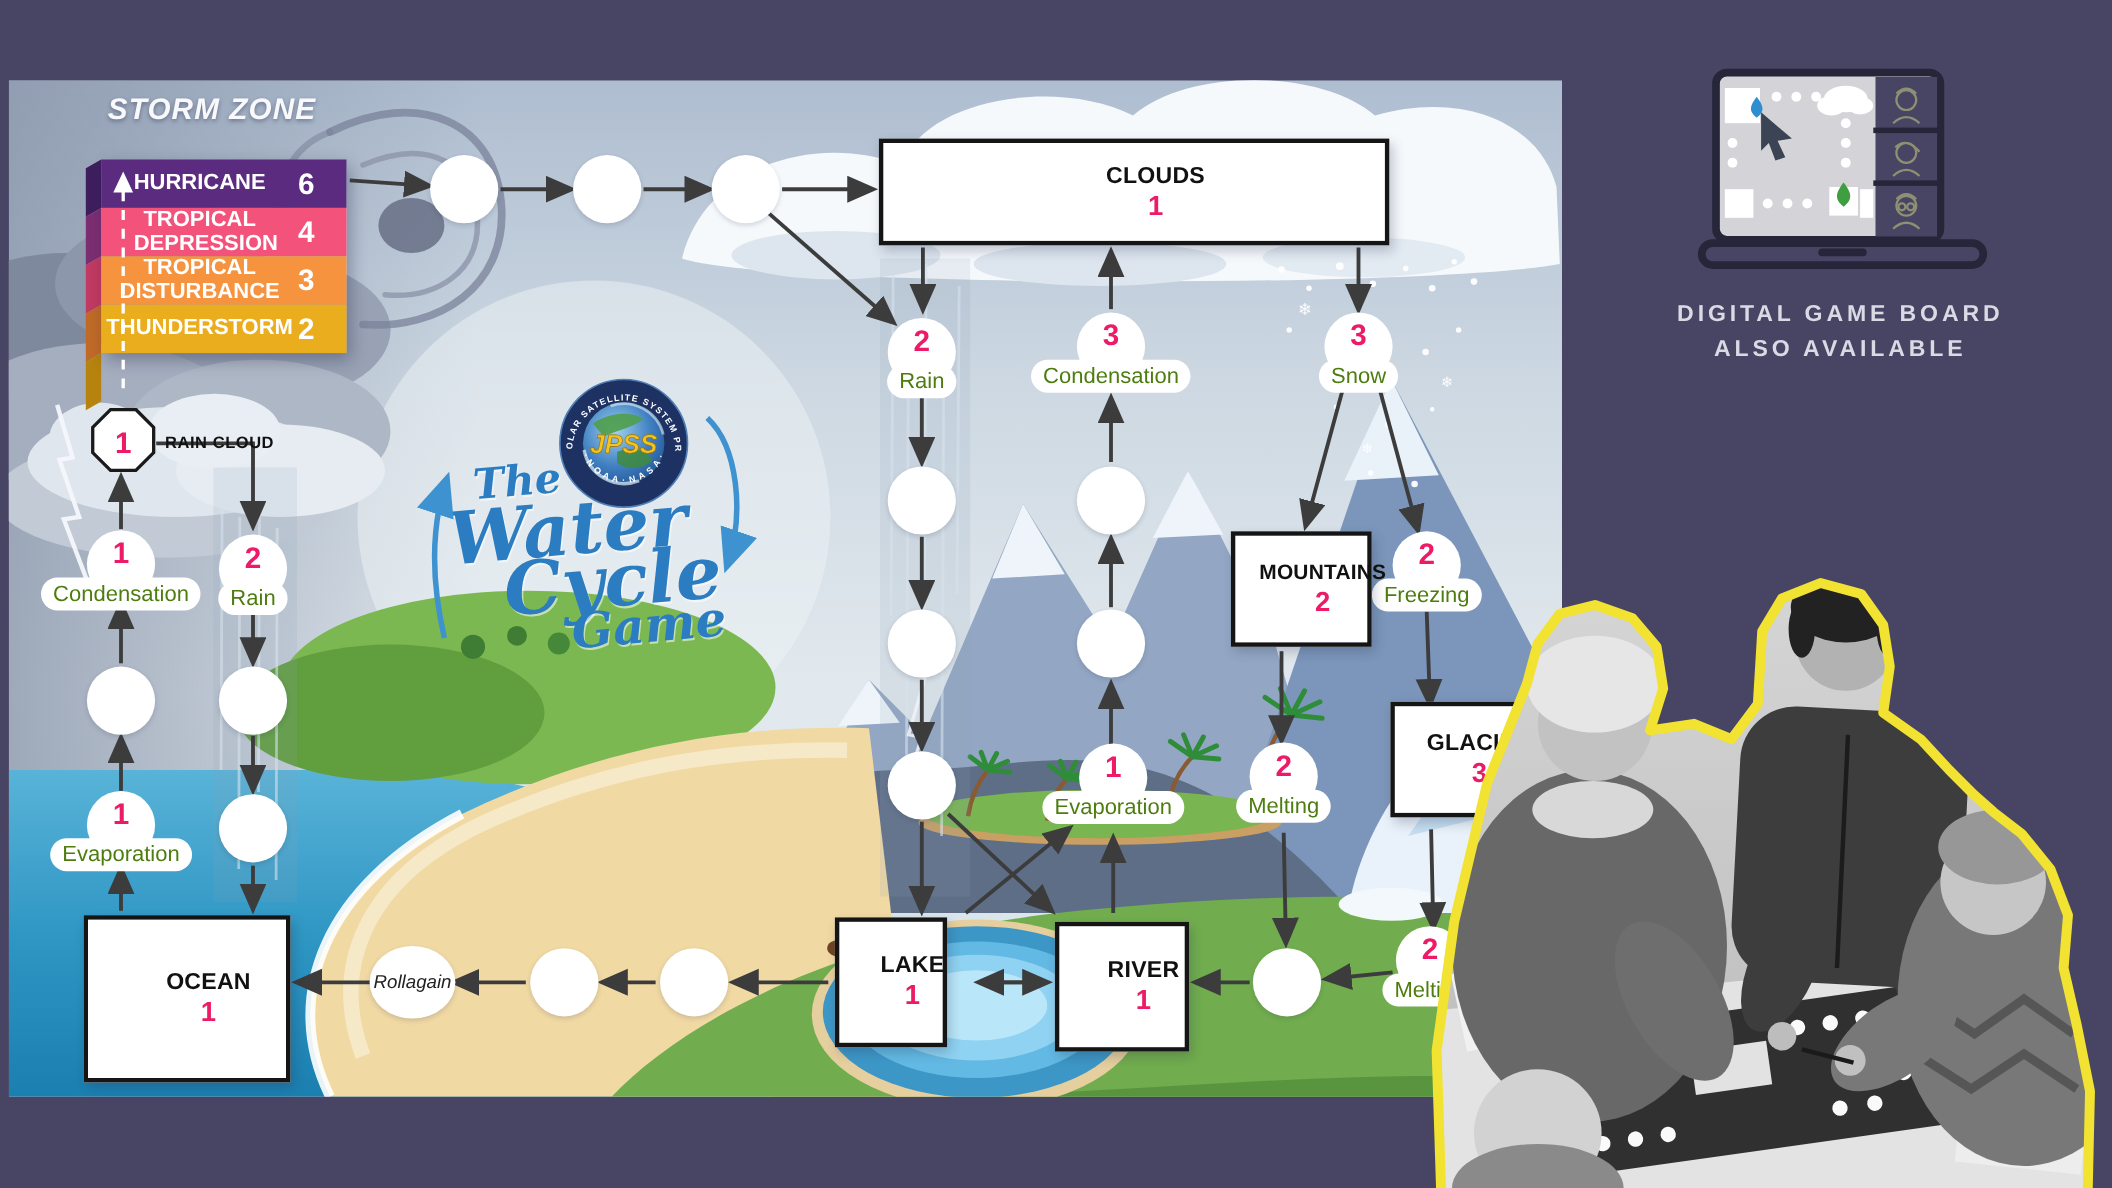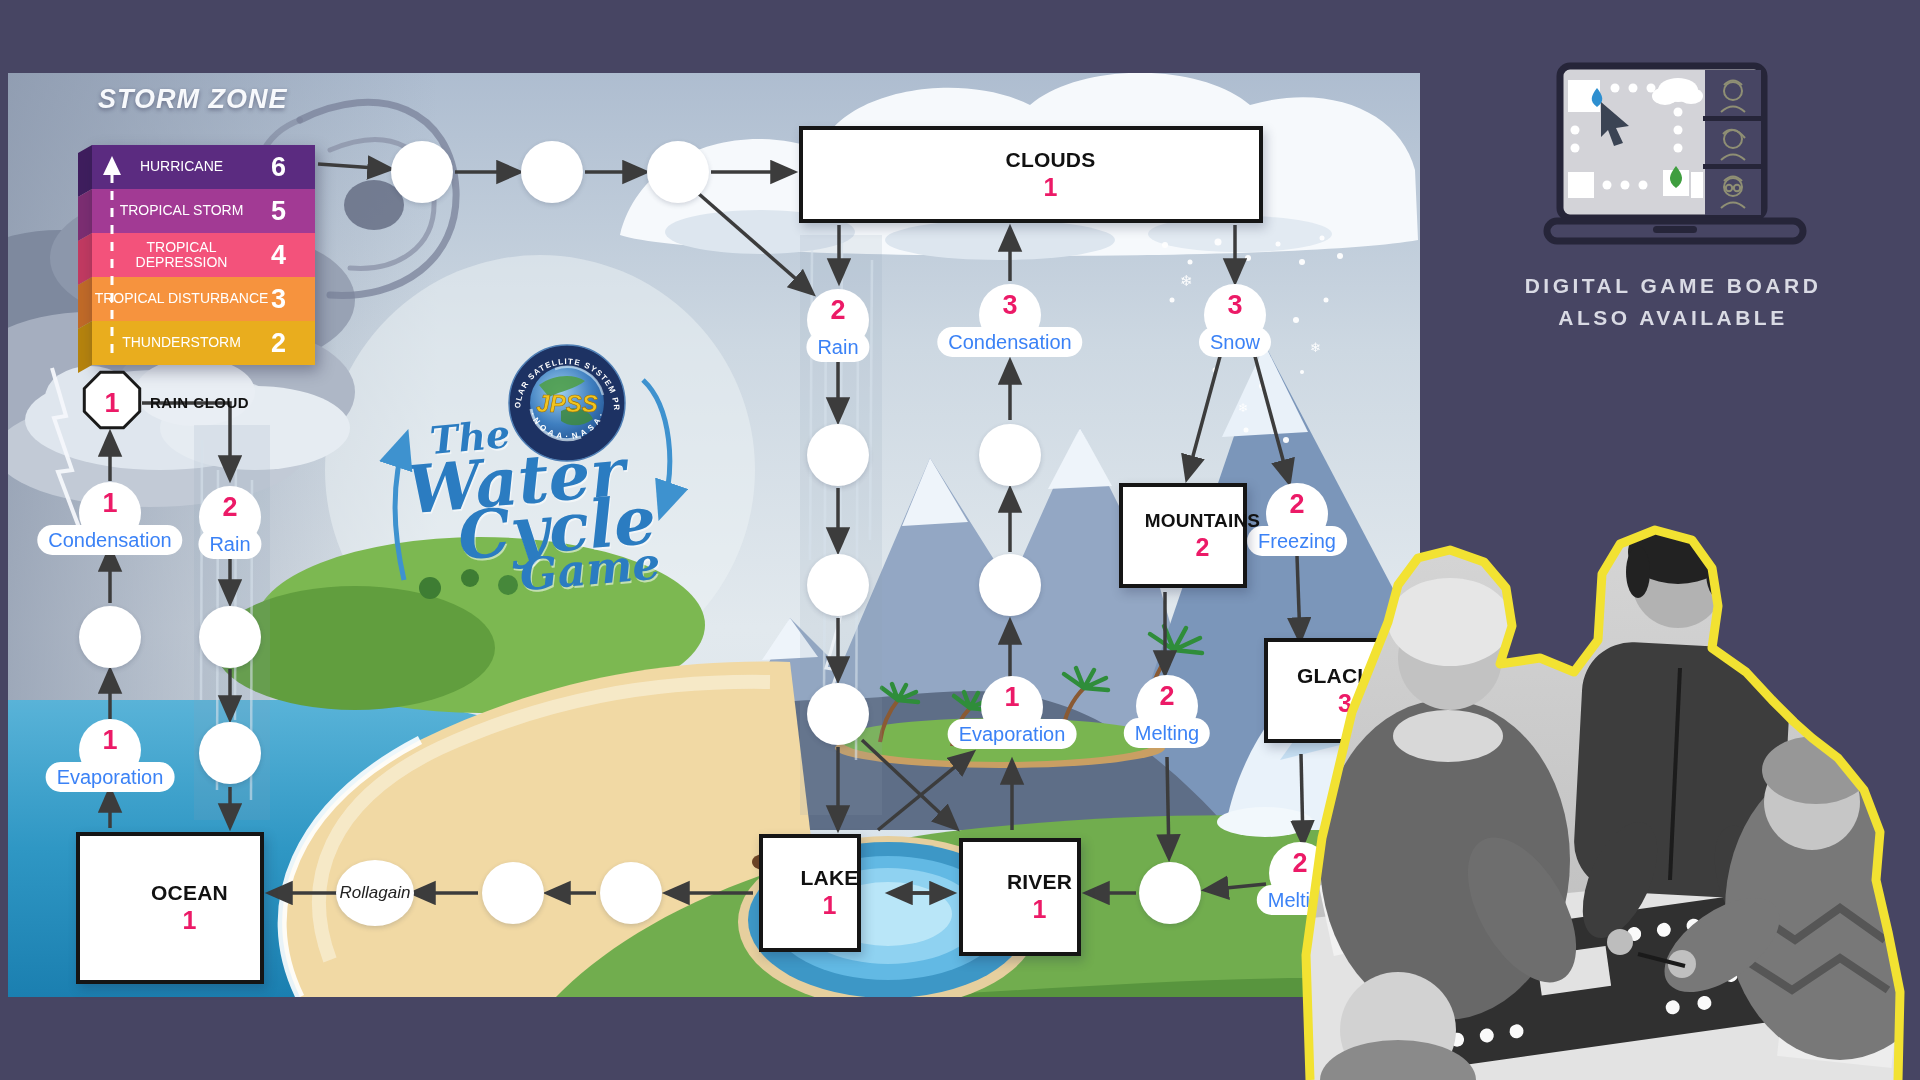--- a/index.html
+++ b/index.html
@@ -9,21 +9,21 @@
   svg{display:block;}
 
   
   #board-scene{position:absolute;left:8px;top:73px;width:1412px;height:924px;z-index:1;}
 
   
   #storm-title{position:absolute;left:98px;top:84px;z-index:2;font-style:italic;font-weight:900;
     font-size:27px;letter-spacing:1px;color:#f7f9fc;text-shadow:0 2px 4px rgba(40,40,70,.45);}
   #storm-scale{position:absolute;left:92px;top:145px;width:223px;z-index:2;box-shadow:4px 6px 14px rgba(30,30,60,.35);}
   .band{display:flex;align-items:center;height:44px;color:#fff;}
-  .band .lb{flex:1;text-align:center;font-weight:normal;font-size:14px;line-height:1.08;}
+  .band .lb{flex:1;text-align:center;font-weight:bold;font-size:20px;line-height:1.08;}
   .band .vl{width:44px;font-weight:bold;font-size:27px;}
   .b0{background:#5b2b80}.b1{background:#a23a94}.b2{background:#f3527b}.b3{background:#f6933e}.b4{background:#e9ad1e}
   #octagon-num{position:absolute;left:92px;top:383px;width:40px;height:40px;z-index:4;
     display:flex;align-items:center;justify-content:center;font-weight:bold;font-size:27px;color:var(--pink);}
   #rain-cloud-label{position:absolute;left:150px;top:394px;z-index:4;font-weight:bold;font-size:15px;color:#111;letter-spacing:.5px;}
 
   
   #logo{position:absolute;left:502px;top:338px;width:130px;height:130px;z-index:2;}
   .tw{position:absolute;z-index:2;font-family:"DejaVu Serif",serif;font-style:italic;font-weight:bold;
       color:#2b7cc1;transform:translate(-50%,-50%) rotate(-5deg);text-shadow:1px 2px 0 rgba(255,255,255,.55);white-space:nowrap;}
@@ -37,21 +37,21 @@
 
   
   #pieces{position:absolute;inset:0;z-index:4;}
   .plain{position:absolute;width:62px;height:62px;border-radius:50%;background:#fff;
     transform:translate(-50%,-50%);box-shadow:0 2px 5px rgba(40,50,80,.18);}
   .lnode{position:absolute;width:0;height:0;}
   .lnode .c{position:absolute;left:-31px;top:-31px;width:62px;height:62px;border-radius:50%;background:#fff;
     display:flex;align-items:flex-start;justify-content:center;padding-top:6px;box-sizing:border-box;
     font-weight:bold;font-size:27px;color:var(--pink);}
   .lnode .p{position:absolute;top:12px;left:50%;transform:translateX(-50%);background:#fff;border-radius:16px;
-    padding:0 11px;height:30px;line-height:30px;font-size:20px;color:#3b82f6;white-space:nowrap;}
+    padding:0 11px;height:30px;line-height:30px;font-size:20px;color:#4d7c0f;white-space:nowrap;}
   .gbox{position:absolute;background:#fff;border:4px solid #151515;display:flex;flex-direction:column;
     align-items:center;justify-content:center;gap:1px;box-sizing:border-box;box-shadow:3px 5px 10px rgba(30,40,70,.25);padding-left:39px;}
   .gbox .bl{font-weight:bold;font-size:21px;color:#111;letter-spacing:.2px;}
   .gbox .bv{font-weight:bold;font-size:25px;color:var(--pink);}
   #roll{position:absolute;left:375px;top:893px;width:78px;height:66px;border-radius:50%;background:#fff;
     transform:translate(-50%,-50%);display:flex;flex-direction:row;align-items:center;justify-content:center;
     font-style:italic;font-size:17px;color:#222;line-height:1.12;box-shadow:0 2px 5px rgba(40,50,80,.18);}
 
   
   #laptop{position:absolute;left:1535px;top:58px;width:280px;height:200px;z-index:2;}
@@ -229,24 +229,20 @@
       <polygon points="92,277 92,321 78,329 78,285" fill="#c06a28"></polygon>
       <polygon points="92,321 92,365 78,373 78,329" fill="#b5830e"></polygon>
     </g>
   </svg>
 
   <div id="storm-title">STORM ZONE</div>
   <div id="storm-scale">
     <div class="band b0">
       <span class="lb">HURRICANE</span>
       <span class="vl">6</span>
-    </div>
-    <div class="band b1">
-      <span class="lb">TROPICAL STORM</span>
-      <span class="vl">5</span>
     </div>
     <div class="band b2">
       <span class="lb" style="max-width:120px;margin:0 auto;">TROPICAL DEPRESSION</span>
       <span class="vl">4</span>
     </div>
     <div class="band b3">
       <span class="lb">TROPICAL DISTURBANCE</span>
       <span class="vl">3</span>
     </div>
     <div class="band b4">

